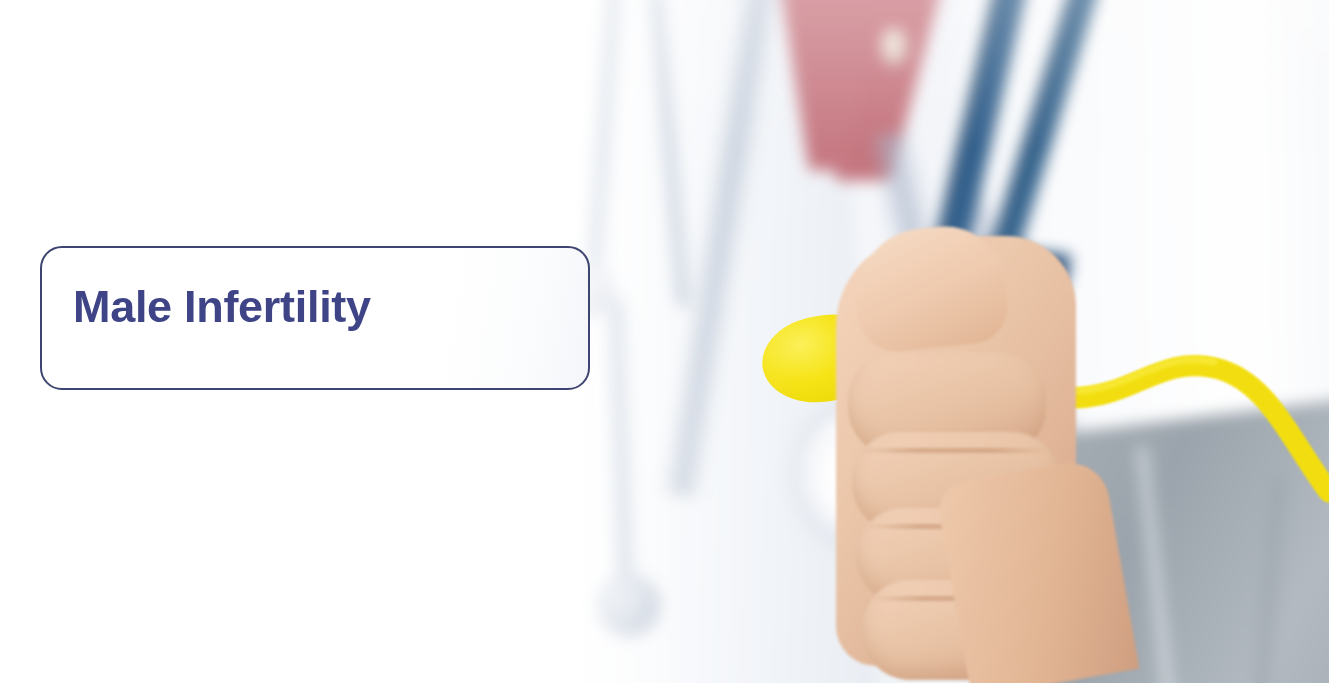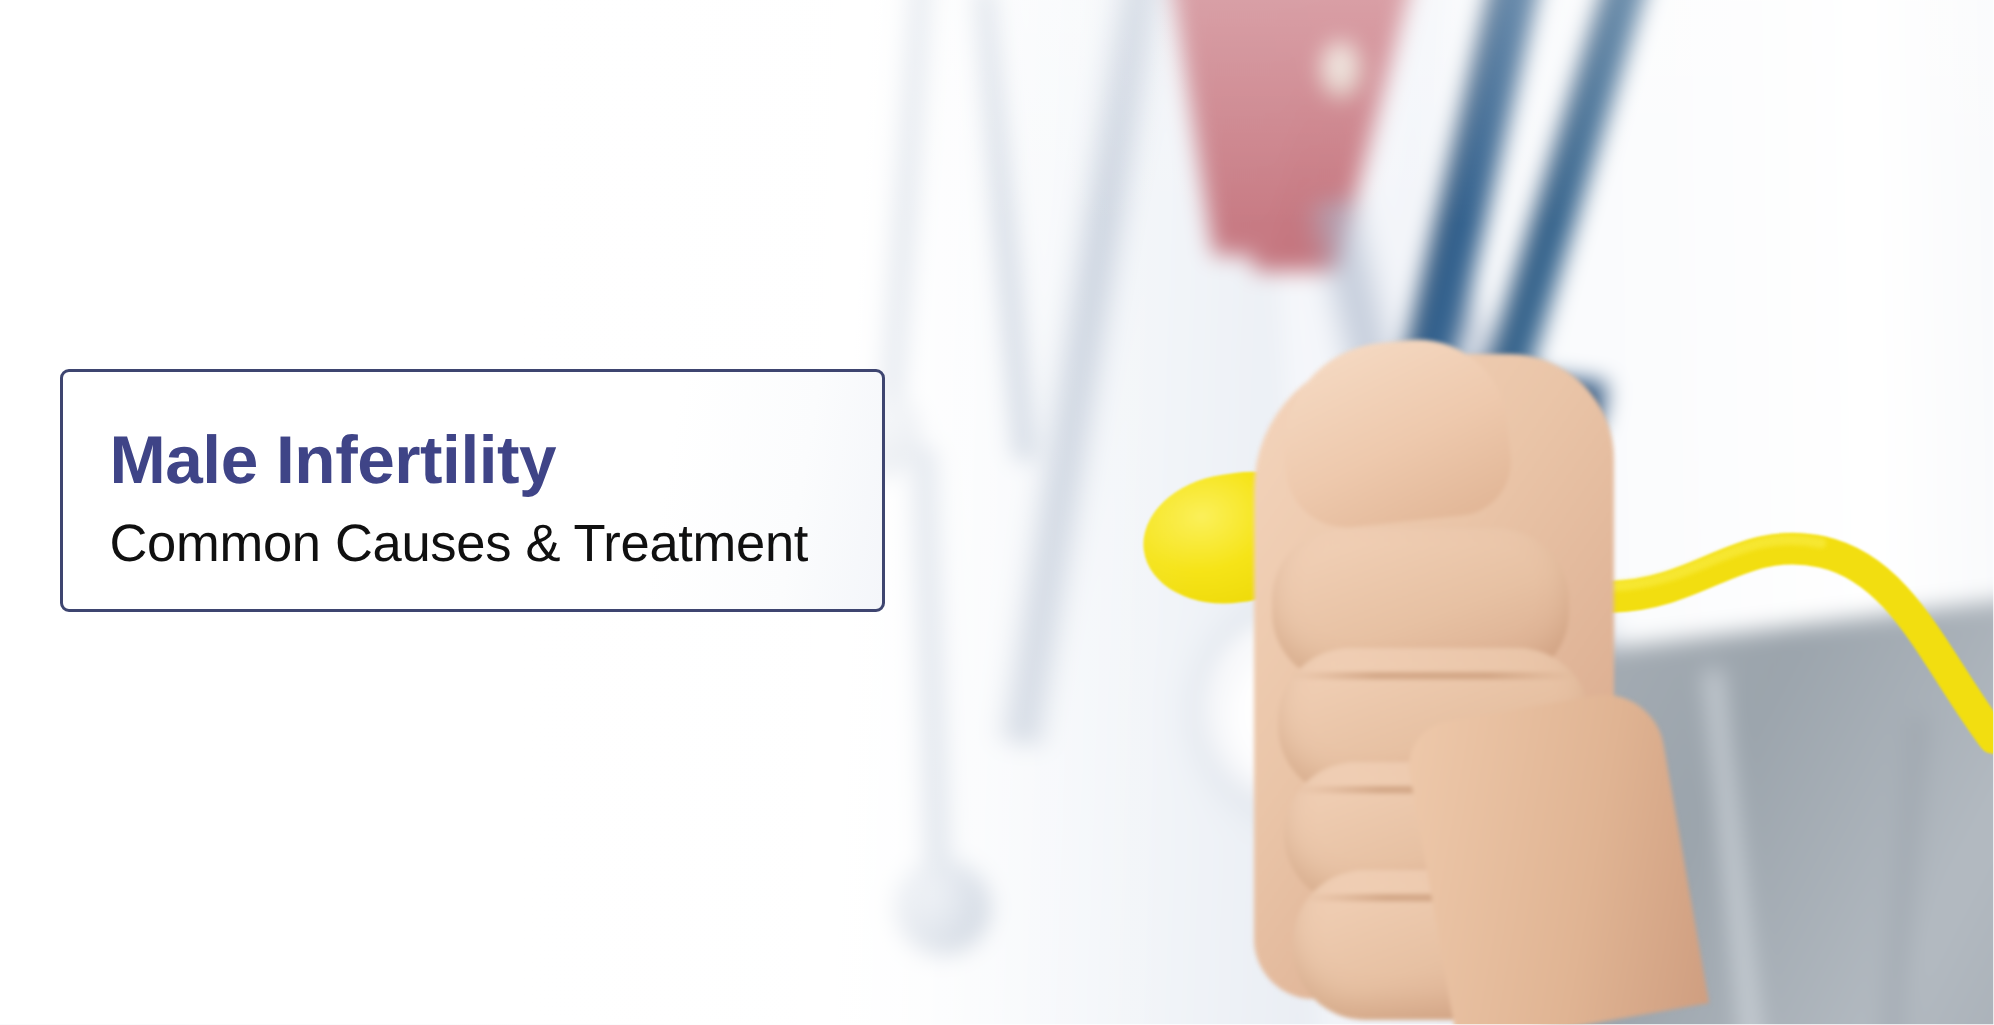--- a/index.html
+++ b/index.html
@@ -278,24 +278,24 @@
     background: linear-gradient(180deg, rgba(255,255,255,.25) 0%, rgba(255,255,255,0) 22%);
     pointer-events: none;
   }
 
   
   #title-card {
     position: absolute;
     left: 40px;
     top: 246px;
     width: 550px;
-    height: 162px;
+    height: 144px;
     box-sizing: border-box;
     border: 2px solid #3e4570;
-    border-radius: 6px;
+    border-radius: 22px;
     background: linear-gradient(100deg, #ffffff 0%, #ffffff 72%, #fbfcfd 88%, #f4f6fa 100%);
   }
   #title-card .inner {
     position: absolute;
     left: 31px;
     top: 36px;
     right: 14px;
   }
   #headline {
     font-size: 45px;
@@ -371,17 +371,16 @@
       <div class="skin wrist"></div>
     </div>
 
     <div id="fade-top"></div>
     <div id="fade"></div>
   </div>
 
   <div id="title-card">
     <div class="inner">
       <div id="headline">Male Infertility</div>
-      <div id="subhead">Common Causes &amp; Treatment</div>
     </div>
   </div>
 
 </div>
 
 </body></html>

